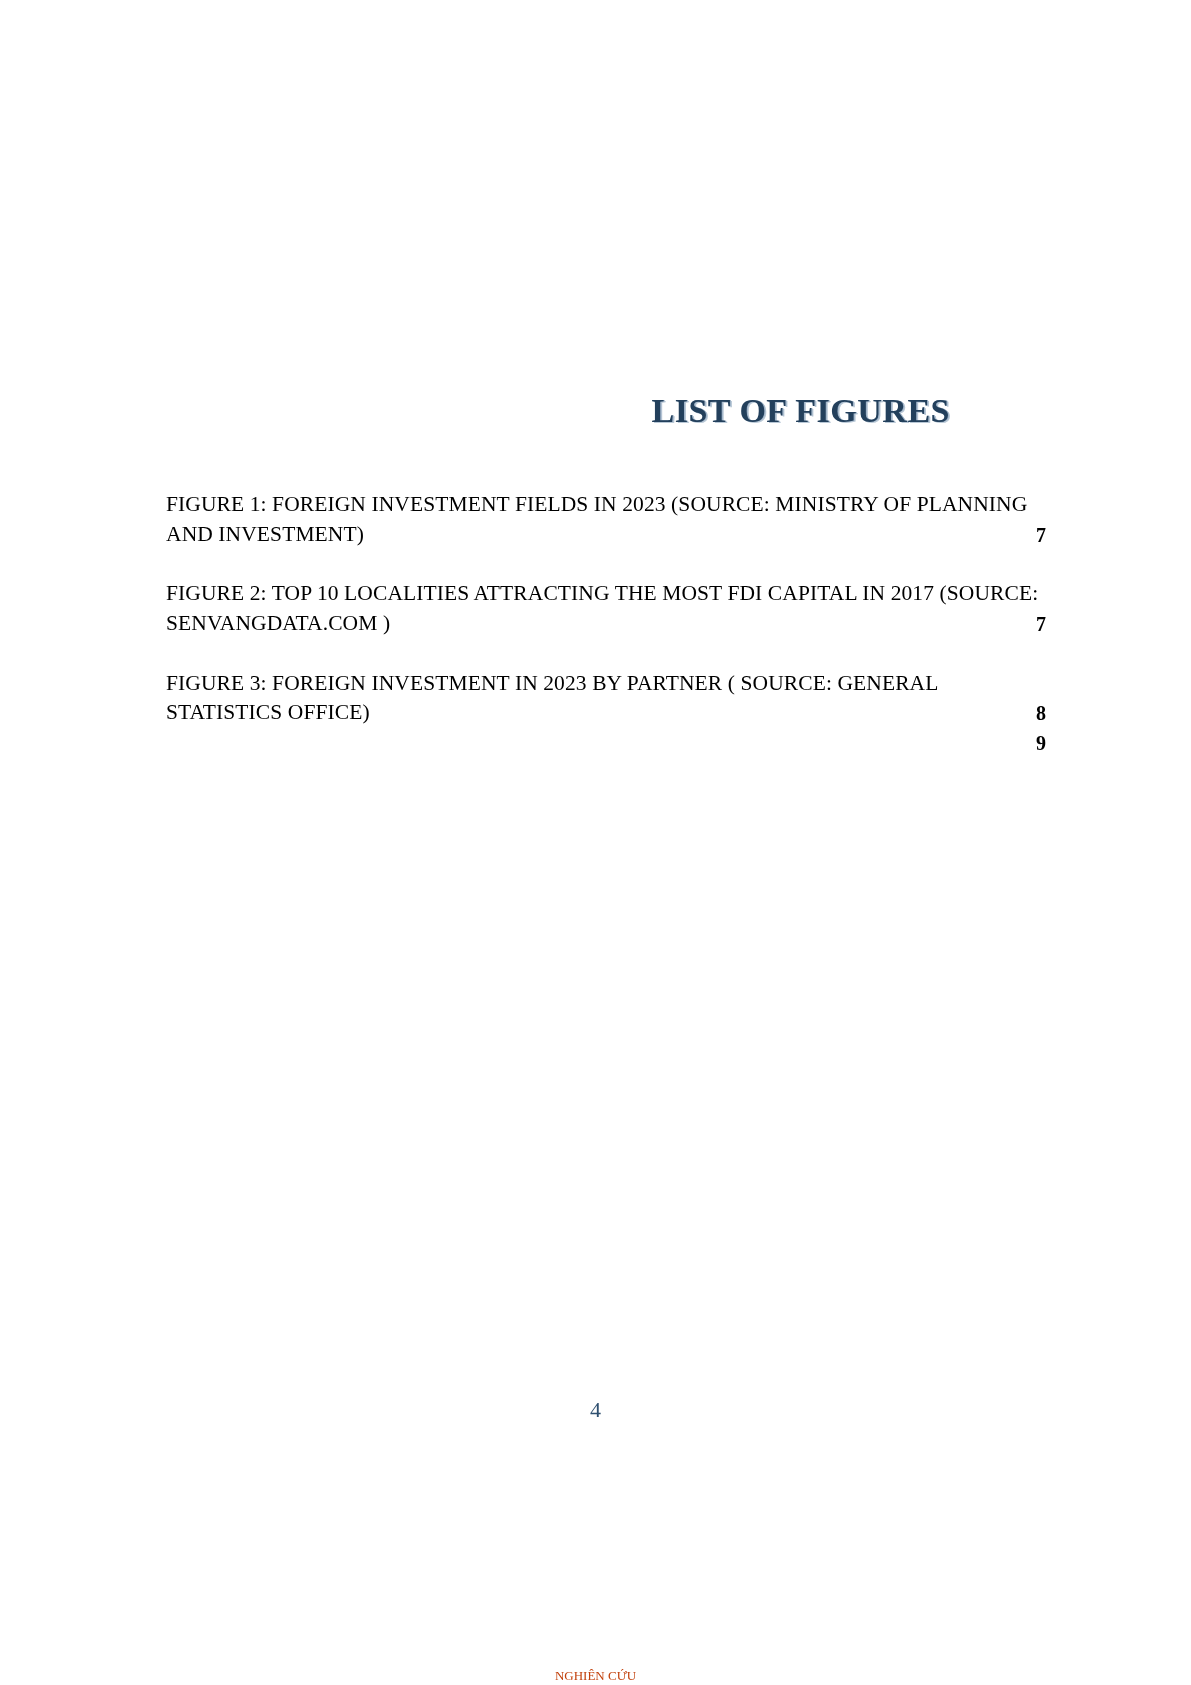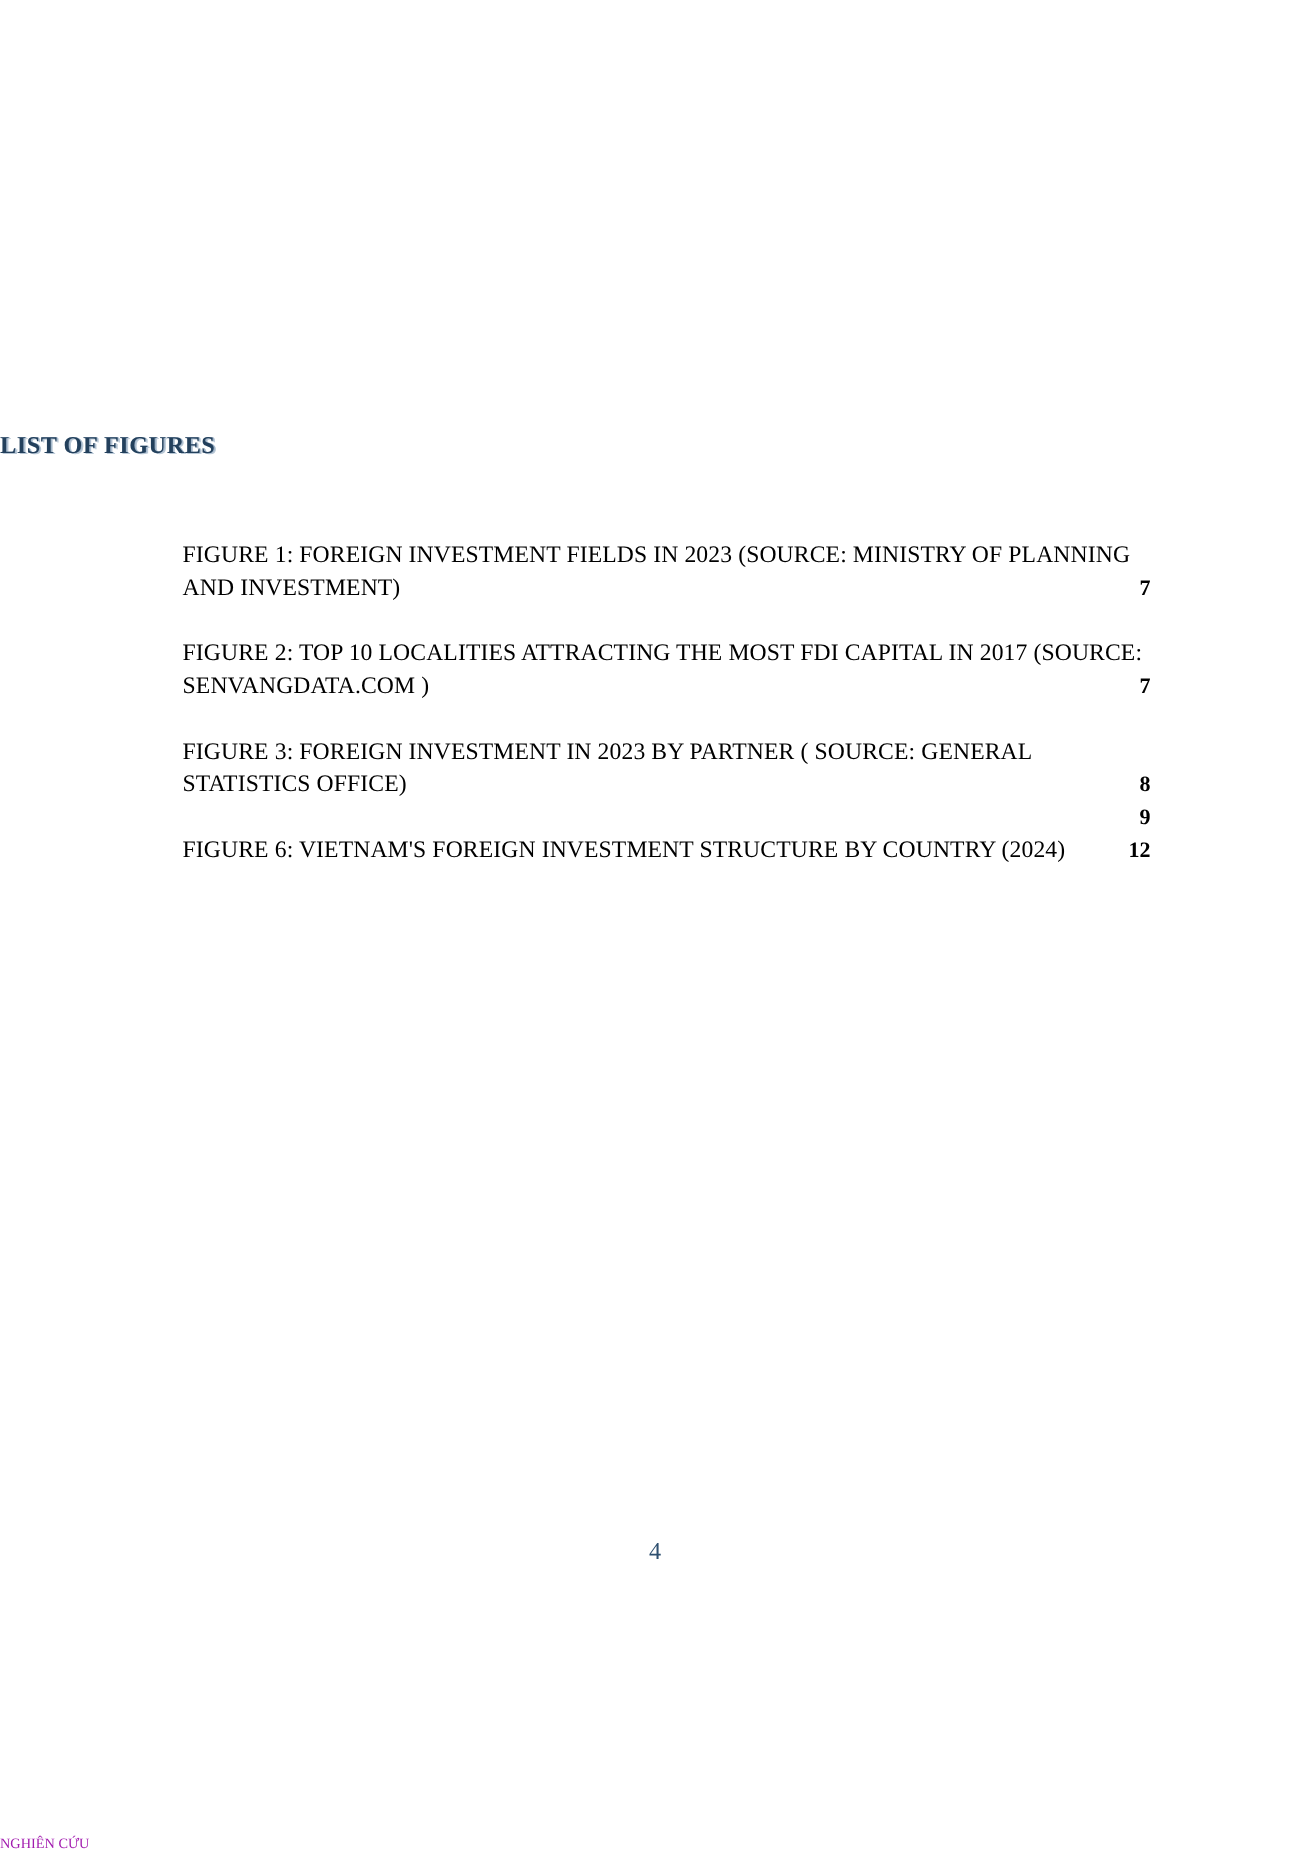--- a/index.html
+++ b/index.html
@@ -20,22 +20,22 @@
     left: 0;
     top: 0;
     width: 1191px;
     height: 1685px;
   }
   .doc-title {
     position: absolute;
     left: 0;
     top: 392px;
     width: 950px;
-    text-align: left;
-    font-size: 22px;
+    text-align: right;
+    font-size: 34px;
     font-weight: bold;
     letter-spacing: 0.5px;
     color: #23405c;
     text-shadow:
       1px 0 0 #9fb3c8,
       2px 1px 0 #b9c8d6,
       -1px 0 0 #ffffff;
     font-family: "Liberation Serif", "DejaVu Serif", serif;
   }
   .entries {
@@ -69,23 +69,23 @@
     width: 1191px;
     text-align: center;
     font-size: 22px;
     color: #2f5070;
   }
   .footer-hint {
     position: absolute;
     left: 0;
     top: 1668px;
     width: 1191px;
-    text-align: left;
+    text-align: center;
     font-size: 13px;
-    color: #a21caf;
+    color: #c2410c;
     overflow: hidden;
     height: 17px;
   }
 </style>
 </head>
 <body>
 
 <div class="page">
 
   <div class="doc-title">LIST OF FIGURES</div>
@@ -105,24 +105,20 @@
     <div class="entry">
       <span class="entry-text">FIGURE 3: FOREIGN INVESTMENT IN 2023 BY PARTNER (  SOURCE: GENERAL STATISTICS OFFICE)</span>
       <span class="entry-page">8</span>
     </div>
 
     <div class="entry">
       <span class="entry-page">9</span>
     </div>
 
 
-    <div class="entry">
-      <span class="entry-text">FIGURE 6: VIETNAM'S FOREIGN  INVESTMENT STRUCTURE BY COUNTRY (2024)</span>
-      <span class="entry-page">12</span>
-    </div>
 
   </div>
 
   <div class="page-number">4</div>
 
   <div class="footer-hint">NGHIÊN CỨU</div>
 
 </div>
 
 </body></html>

